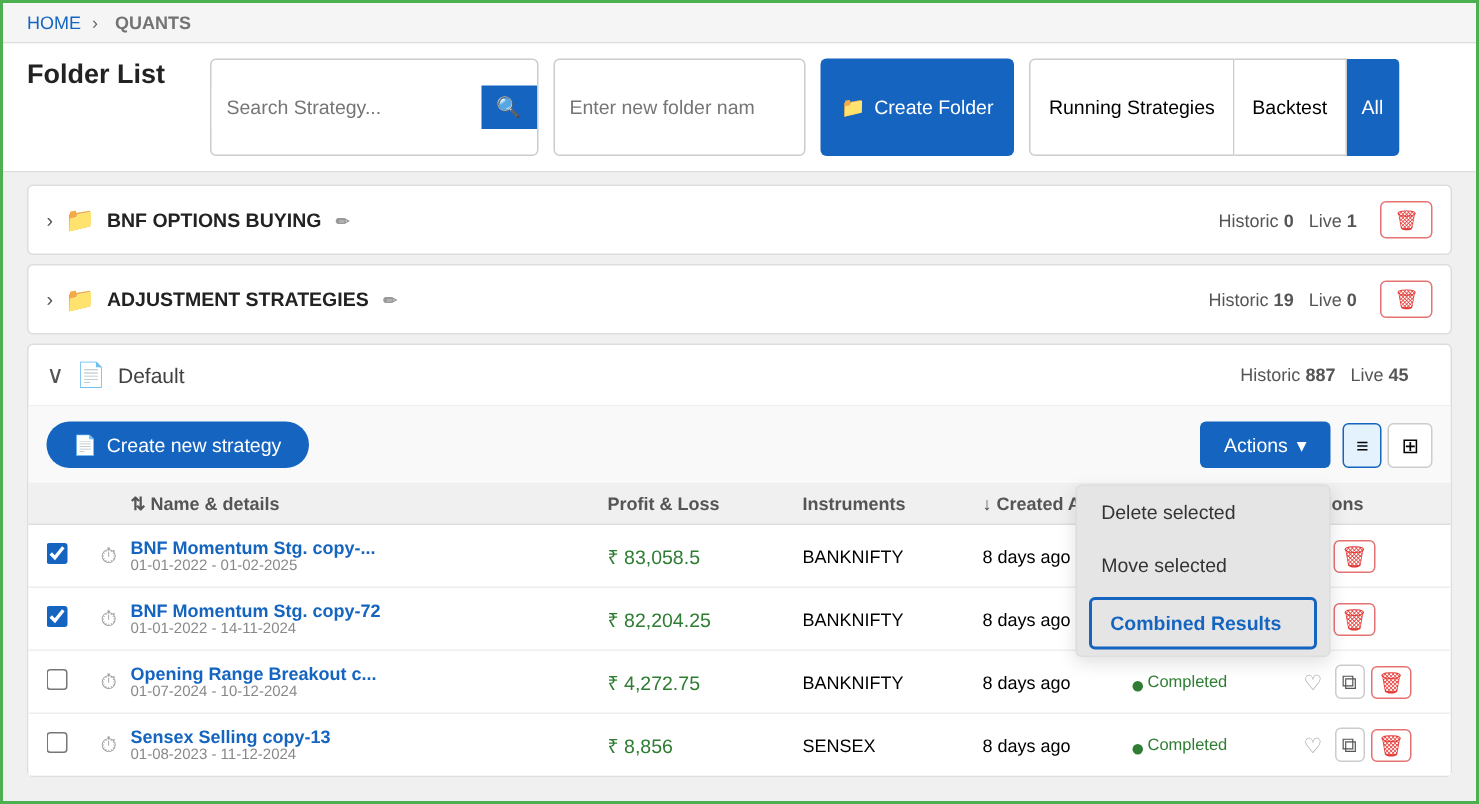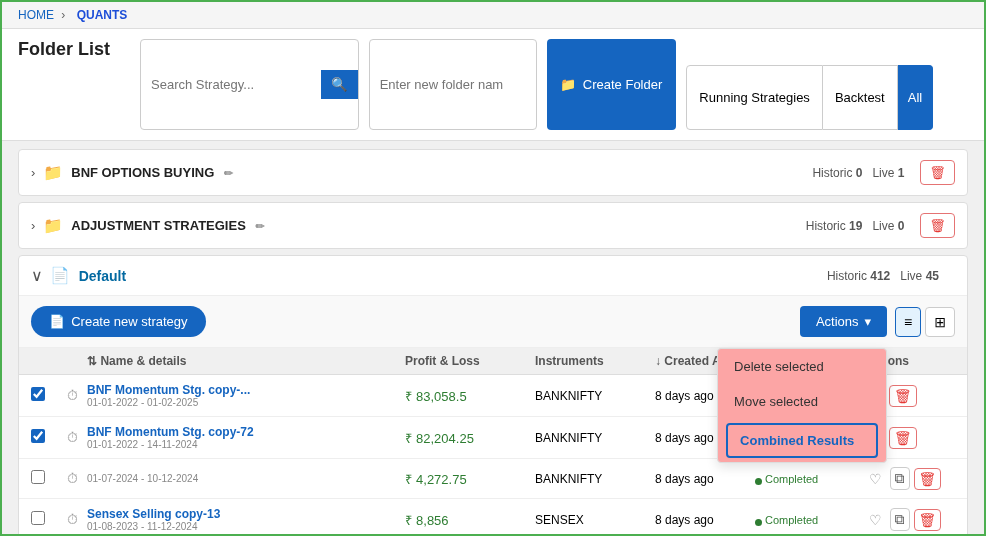--- a/index.html
+++ b/index.html
@@ -28,21 +28,21 @@
     .folder-name { font-weight: bold; font-size: 13px; color: #222; flex: 1; }
     .folder-name .edit-icon { color: #999; margin-left: 6px; font-size: 11px; }
     .folder-stats { font-size: 12px; color: #555; margin-right: 16px; }
     .folder-stats span { font-weight: bold; }
     .delete-folder-btn { background: #fff; border: 1px solid #e57373; border-radius: 4px; color: #e53935; padding: 4px 8px; cursor: pointer; font-size: 13px; }
 
     .default-folder { background: #fff; border: 1px solid #ddd; border-radius: 4px; margin-bottom: 6px; }
     .default-folder-header { padding: 10px 12px; display: flex; align-items: center; border-bottom: 1px solid #eee; }
     .default-folder-header .toggle { color: #555; margin-right: 8px; cursor: pointer; }
     .default-folder-header .folder-icon { font-size: 16px; margin-right: 8px; color: #888; }
-    .default-folder-header .folder-name { font-weight: bold; font-size: 14px; color: #0369a1; flex: 1; }
+    .default-folder-header .folder-name { font-weight: normal; font-size: 14px; color: #404040; flex: 1; }
 
     .strategy-toolbar { display: flex; align-items: center; justify-content: space-between; padding: 10px 12px; background: #f9f9f9; border-bottom: 1px solid #eee; }
     .create-strategy-btn { background: #1565c0; color: #fff; border: none; border-radius: 20px; padding: 8px 18px; font-size: 13px; cursor: pointer; display: flex; align-items: center; gap: 6px; }
     .actions-btn { background: #1565c0; color: #fff; border: none; border-radius: 4px; padding: 8px 16px; font-size: 13px; cursor: pointer; display: flex; align-items: center; gap: 6px; position: relative; }
     .view-btns { display: flex; gap: 4px; }
     .view-btn { background: #fff; border: 1px solid #ccc; border-radius: 4px; padding: 6px 8px; cursor: pointer; font-size: 14px; }
     .view-btn.active { background: #e3f2fd; border-color: #1565c0; }
 
     .strategy-table { width: 100%; }
     .table-header { display: grid; grid-template-columns: 36px 20px 1fr 130px 120px 100px 110px 90px; align-items: center; padding: 6px 12px; background: #f0f0f0; border-bottom: 1px solid #ddd; font-size: 12px; color: #555; font-weight: bold; }
@@ -54,49 +54,49 @@
     .strat-name { font-weight: bold; font-size: 12px; color: #1565c0; }
     .strat-date { font-size: 10px; color: #888; }
     .row-actions { display: flex; align-items: center; gap: 4px; }
     .row-action-btn { background: none; border: none; cursor: pointer; font-size: 14px; padding: 2px 4px; }
     .row-action-btn.delete { color: #e53935; border: 1px solid #e57373; border-radius: 4px; }
     .row-action-btn.copy { color: #555; border: 1px solid #ccc; border-radius: 4px; }
     .row-action-btn.heart { color: #999; border: none; }
     input[type="checkbox"] { width: 14px; height: 14px; cursor: pointer; accent-color: #1565c0; }
 
     
-    .dropdown-menu { position: absolute; top: 42px; right: 0; background: #fca5a5; border: 1px solid #ddd; border-radius: 4px; box-shadow: 0 4px 12px rgba(0,0,0,0.12); z-index: 100; min-width: 170px; }
+    .dropdown-menu { position: absolute; top: 42px; right: 0; background: #e5e5e5; border: 1px solid #ddd; border-radius: 4px; box-shadow: 0 4px 12px rgba(0,0,0,0.12); z-index: 100; min-width: 170px; }
     .dropdown-item { padding: 10px 16px; font-size: 13px; color: #333; cursor: pointer; white-space: nowrap; }
     .dropdown-item.highlighted { border: 2px solid #1565c0; border-radius: 4px; margin: 4px 8px; padding: 8px 12px; color: #1565c0; font-weight: bold; }
 
     .toolbar-right { display: flex; align-items: center; gap: 8px; }
   </style>
 </head>
 <body>
 
 <div class="breadcrumb">
   <a href="#">HOME</a>
   <span>›</span>
-  <span style="color:#1d4ed8;font-weight:bold;">QUANTS</span>
+  <span style="color:#737373;font-weight:bold;">QUANTS</span>
 </div>
 
 <div class="header-bar">
   <div class="header-title">Folder List</div>
   <div class="search-box">
     <input type="text" placeholder="Search Strategy..." style="">
     <button class="search-btn">
       <span>🔍</span>
     </button>
   </div>
   <input type="text" class="folder-input" placeholder="Enter new folder nam" style="">
   <button class="create-folder-btn">
     <span>📁</span>
     <span>Create Folder</span>
   </button>
-  <div style="display:flex;margin-top:26px;">
+  <div style="display:flex;">
     <button class="running-btn">Running Strategies</button>
     <button class="backtest-btn">Backtest</button>
     <button class="all-btn">All</button>
   </div>
 </div>
 
 <div class="main-content">
 
   <div class="folder-row">
     <span class="toggle">›</span>
@@ -127,21 +127,21 @@
       <span>🗑</span>
     </button>
   </div>
 
   <div class="default-folder">
     <div class="default-folder-header">
       <span class="toggle">∨</span>
       <span class="folder-icon">📄</span>
       <span class="folder-name">Default</span>
       <span class="folder-stats">
-        Historic <span>412</span> &nbsp; Live <span>45</span>
+        Historic <span>887</span> &nbsp; Live <span>45</span>
       </span>
     </div>
 
     <div class="strategy-toolbar">
       <button class="create-strategy-btn">
         <span>📄</span>
         <span>Create new strategy</span>
       </button>
       <div class="toolbar-right">
         <div style="position:relative;">
@@ -211,20 +211,21 @@
         <div class="row-actions">
           <button class="row-action-btn copy">⧉</button>
           <button class="row-action-btn delete">🗑</button>
         </div>
       </div>
 
       <div class="table-row">
         <div><input type="checkbox" style=""></div>
         <div><span style="font-size:14px;color:#999;">⏱</span></div>
         <div>
+          <div class="strat-name">Opening Range Breakout c...</div>
           <div class="strat-date">01-07-2024 - 10-12-2024</div>
         </div>
         <div class="profit">₹ 4,272.75</div>
         <div>BANKNIFTY</div>
         <div>8 days ago</div>
         <div class="status-completed">
           <span class="status-dot"></span>
           <span>Completed</span>
         </div>
         <div class="row-actions">

